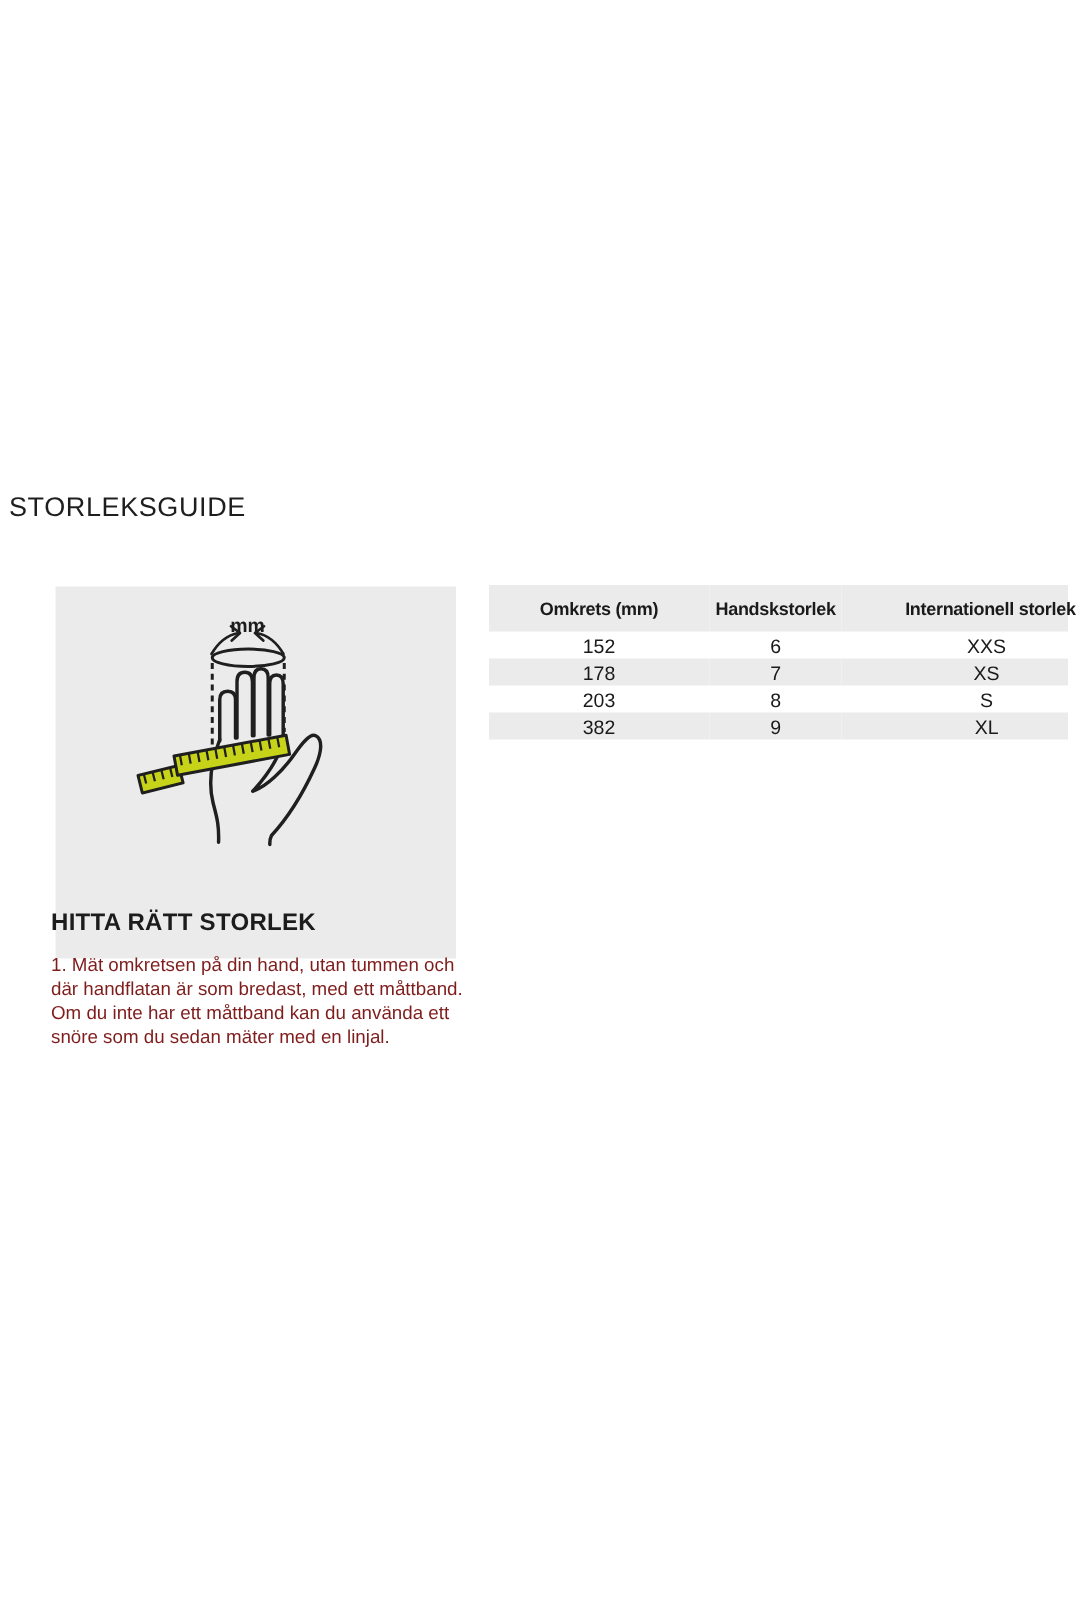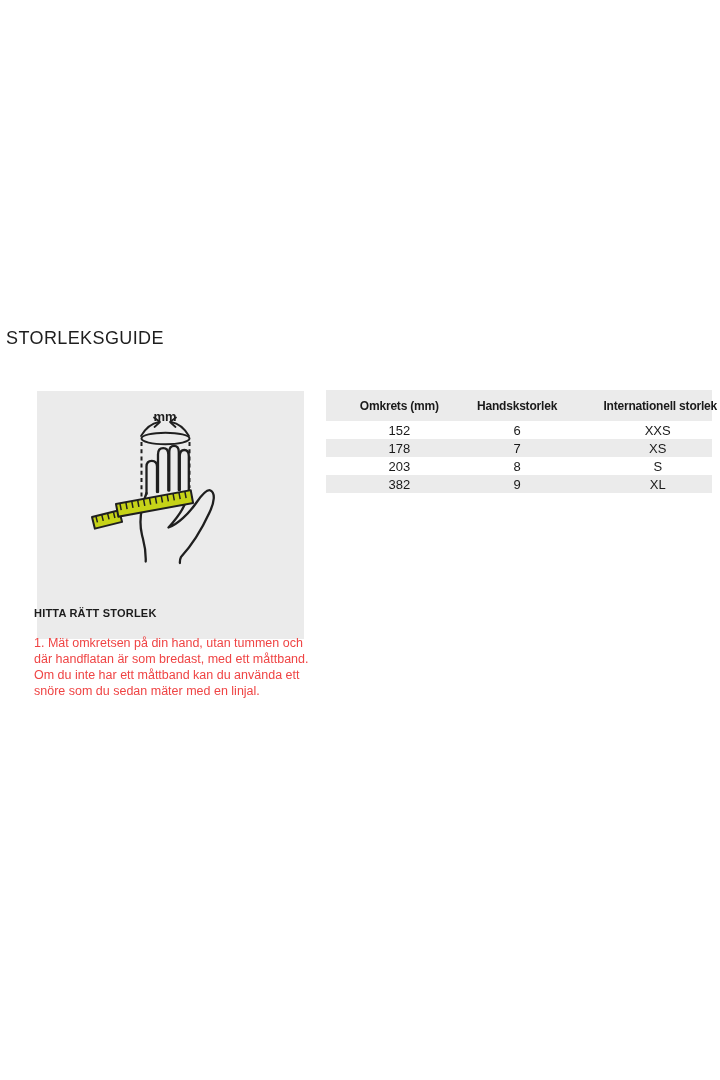--- a/index.html
+++ b/index.html
@@ -38,25 +38,25 @@
     white-space:nowrap;color:#1a1a1a;padding:0;
   }
   .size-table td{
     height:18px;font-size:13px;font-weight:400;text-align:center;
     vertical-align:middle;color:#1a1a1a;padding:0;
   }
   .size-table th.c3,.size-table td.c3{padding-left:42px;}
   .size-table tbody tr:nth-child(even){background:#ebebeb;}
   
   .guide-heading{
-    position:absolute;left:34px;top:607px;margin:0;font-size:11px;
+    position:absolute;left:34px;top:607px;margin:0;font-size:16px;
     font-weight:700;letter-spacing:.2px;color:#1c1c1c;
   }
   .step{position:absolute;left:34px;width:286px;margin:0;font-size:12.5px;
-    line-height:16px;color:#ef4444;}
+    line-height:16px;color:#7f1d1d;}
   .step-1{top:635px;}
   .step-2{top:702px;}
 </style>
 </head>
 <body>
 
 <div class="screen">
 
   <h1 class="page-title">STORLEKSGUIDE</h1>
 

